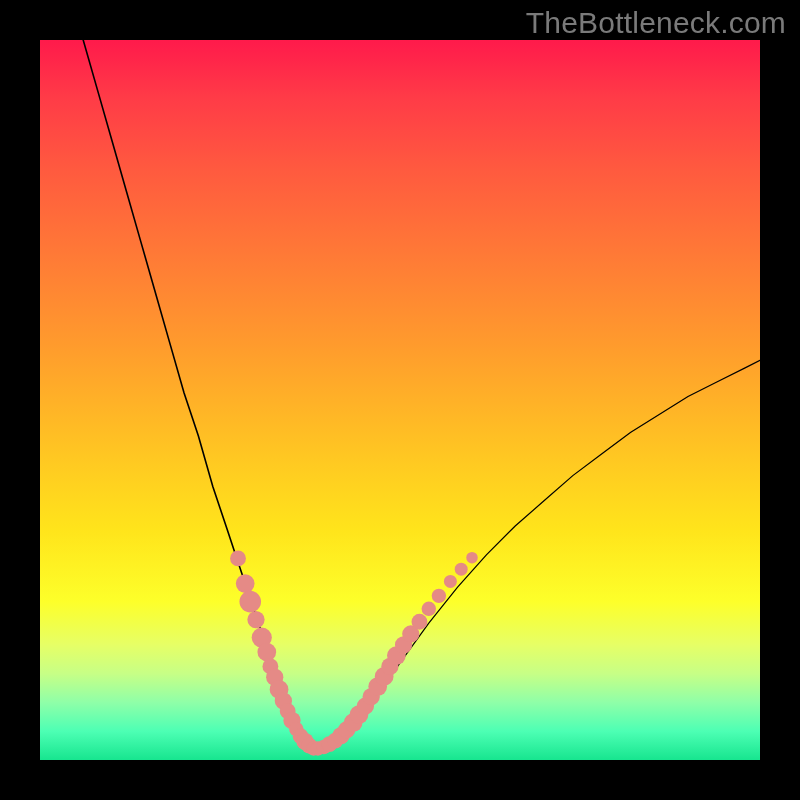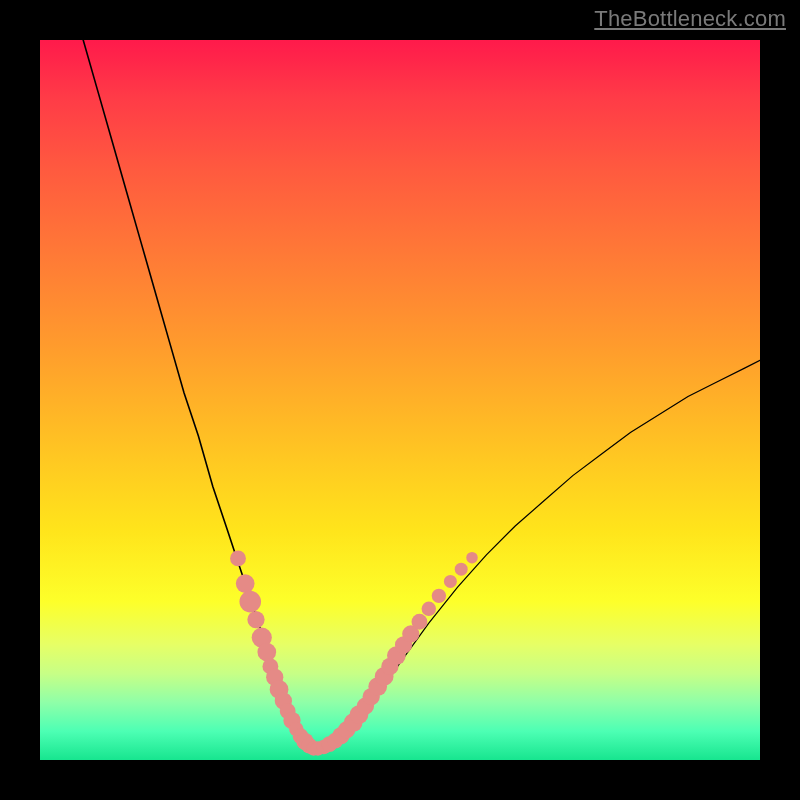--- a/index.html
+++ b/index.html
@@ -40,25 +40,24 @@
       #8fffa8 92%,
       #4dffb4 96%,
       #17e58f 100%
     );
   }
   .watermark {
     position: absolute;
     top: 6px;
     right: 14px;
     color: #7a7a7a;
-    font-size: 22px;
+    font-size: 30px;
     font-weight: 500;
     letter-spacing: 0.2px;
     user-select: none;
-    text-decoration: underline;
   }
   svg {
     position: absolute;
     left: 0;
     top: 0;
   }
   .curve {
     fill: none;
     stroke: #000;
     stroke-width: 1.6;

